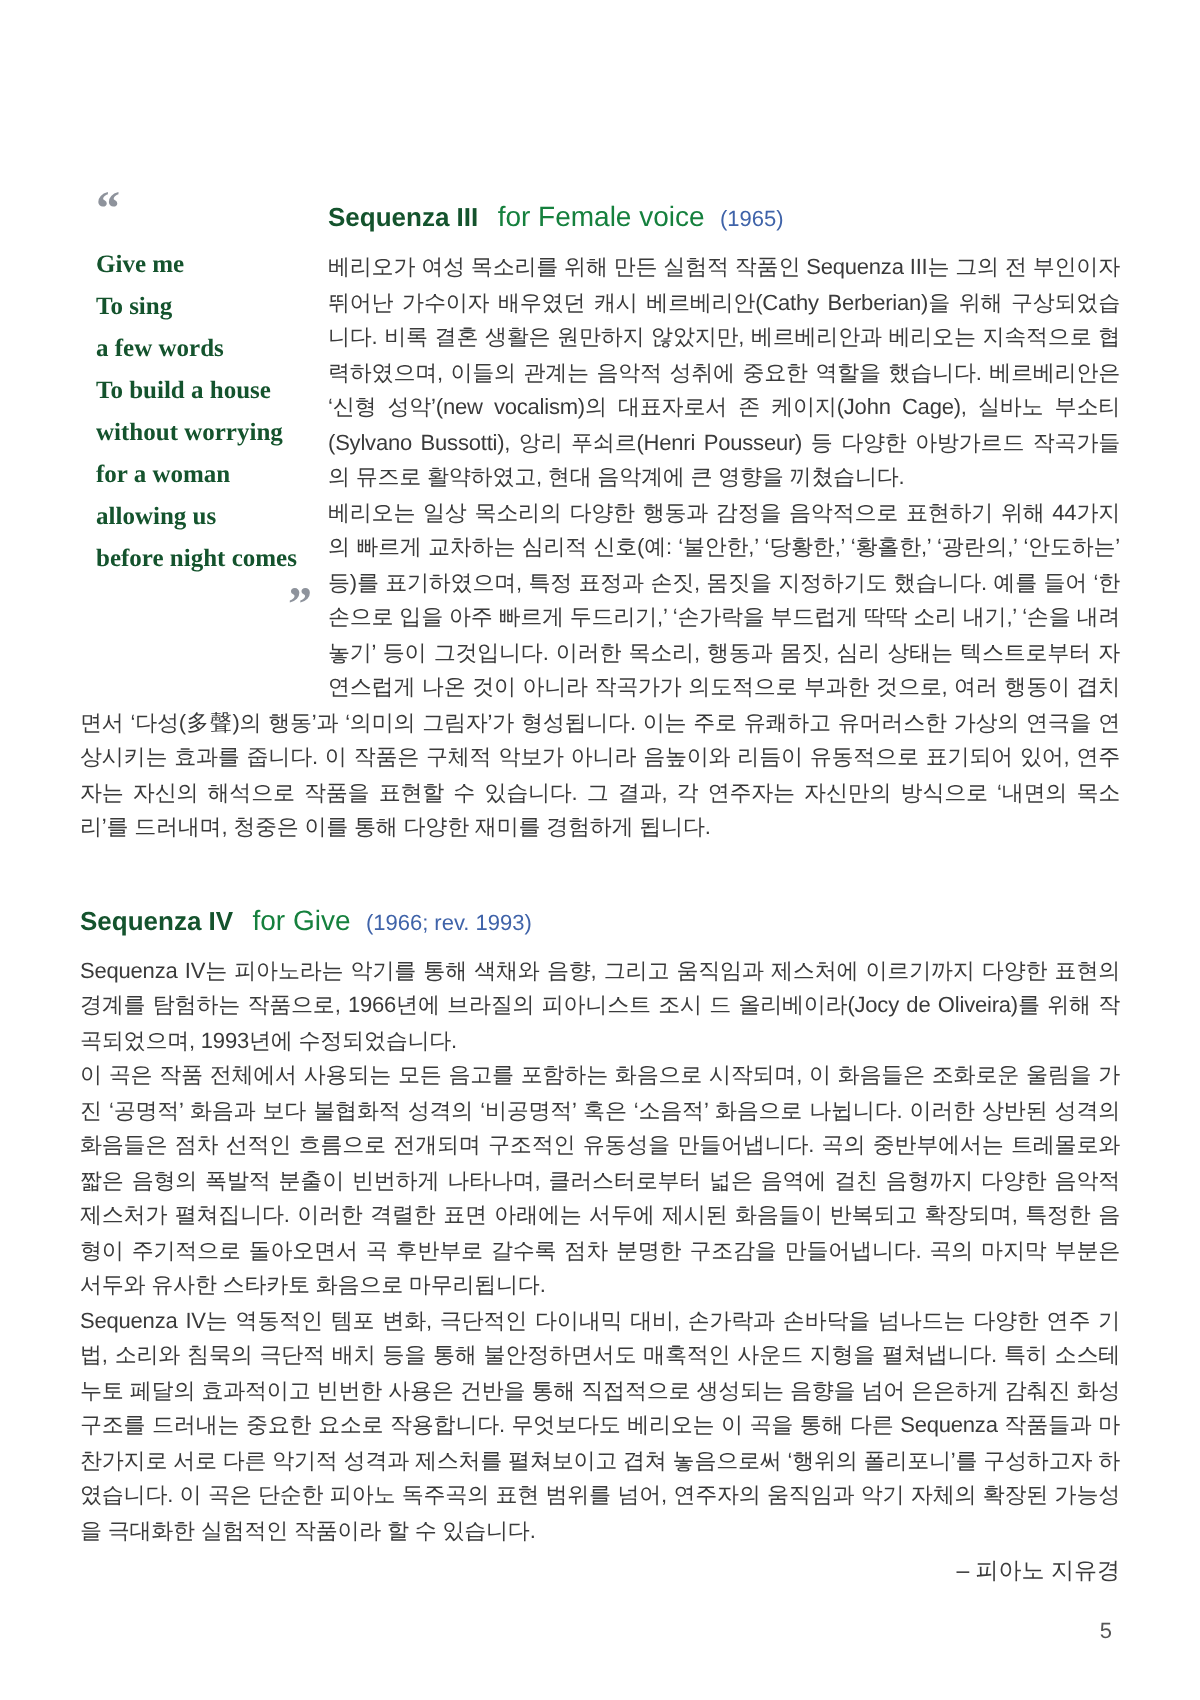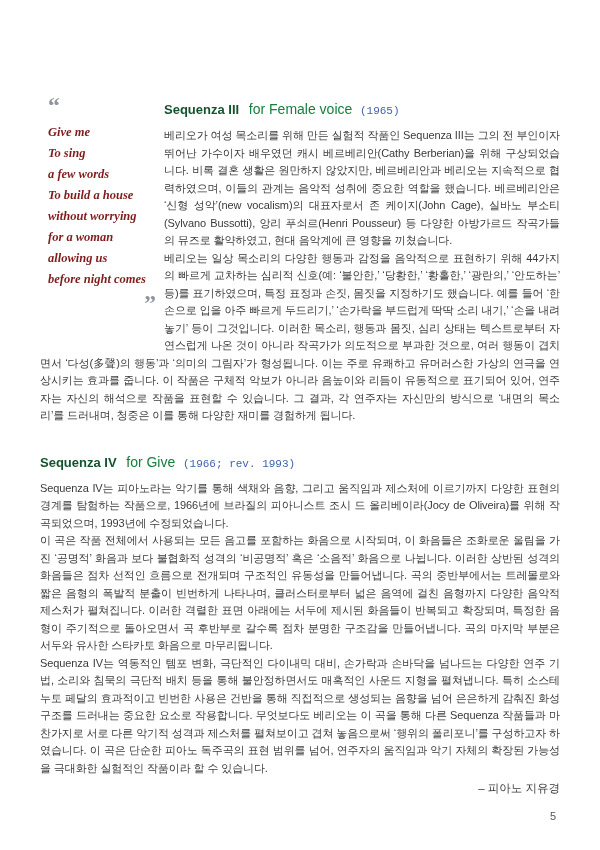--- a/index.html
+++ b/index.html
@@ -25,31 +25,30 @@
     font-family: "Liberation Serif", "DejaVu Serif", serif;
     font-weight: bold;
     font-size: 24px;
     line-height: 14px;
     color: #8e939c;
   }
   .qmark.open { margin-bottom: 10px; }
   .qmark.close { text-align: right; padding-right: 8px; margin-top: 6px; }
   .qline {
     font-family: "Liberation Serif", "DejaVu Serif", serif;
-    font-style: italic;
     font-weight: bold;
     font-size: 12.5px;
     line-height: 21px;
-    color: #7f1d1d;
+    color: #14532d;
     white-space: nowrap;
   }
   .sec-head { margin: 0 0 6px 0; padding: 0; line-height: 20px; }
   .t1 { font-size: 13px; font-weight: bold; color: #14532d; letter-spacing: 0; }
   .t2 { font-size: 14px; font-weight: normal; color: #15803d; margin-left: 3px; }
-  .t3 { font-size: 11px; font-weight: normal; color: #3f63a9; margin-left: 1px; font-family: Liberation Mono, monospace; }
+  .t3 { font-size: 11px; font-weight: normal; color: #3f63a9; margin-left: 1px; }
   .body {
     margin: 0;
     font-size: 11px;
     line-height: 17.5px;
     color: #3a3a3a;
     text-align: justify;
     letter-spacing: -0.1px;
   }
   .attribution {
     text-align: right;

